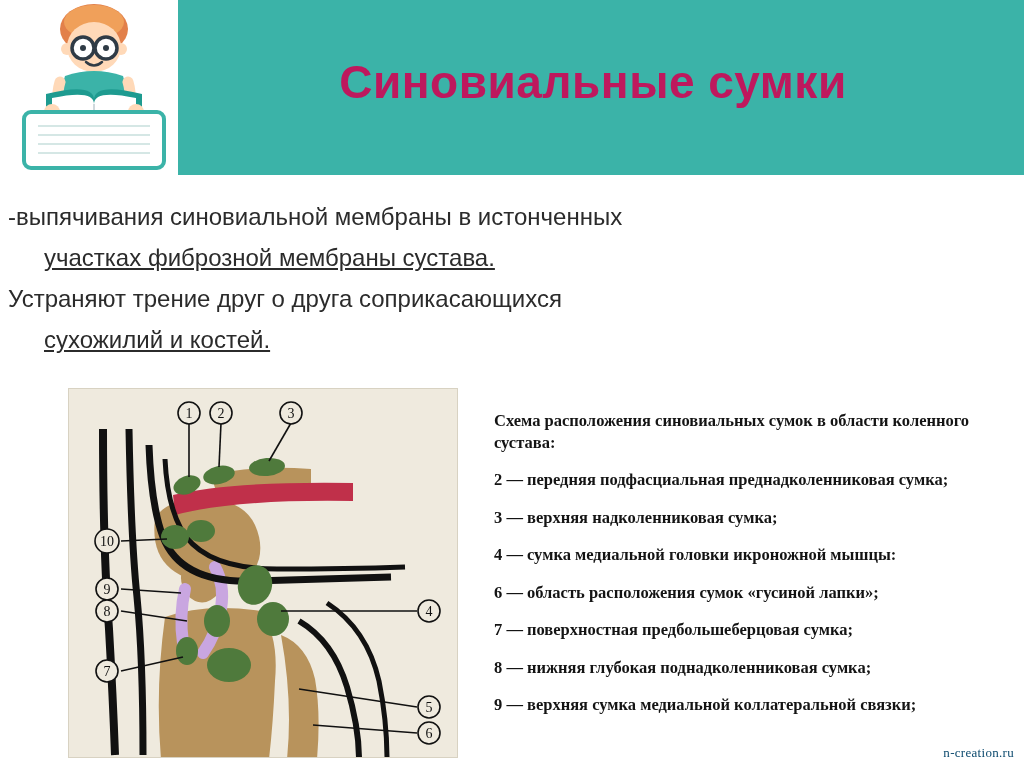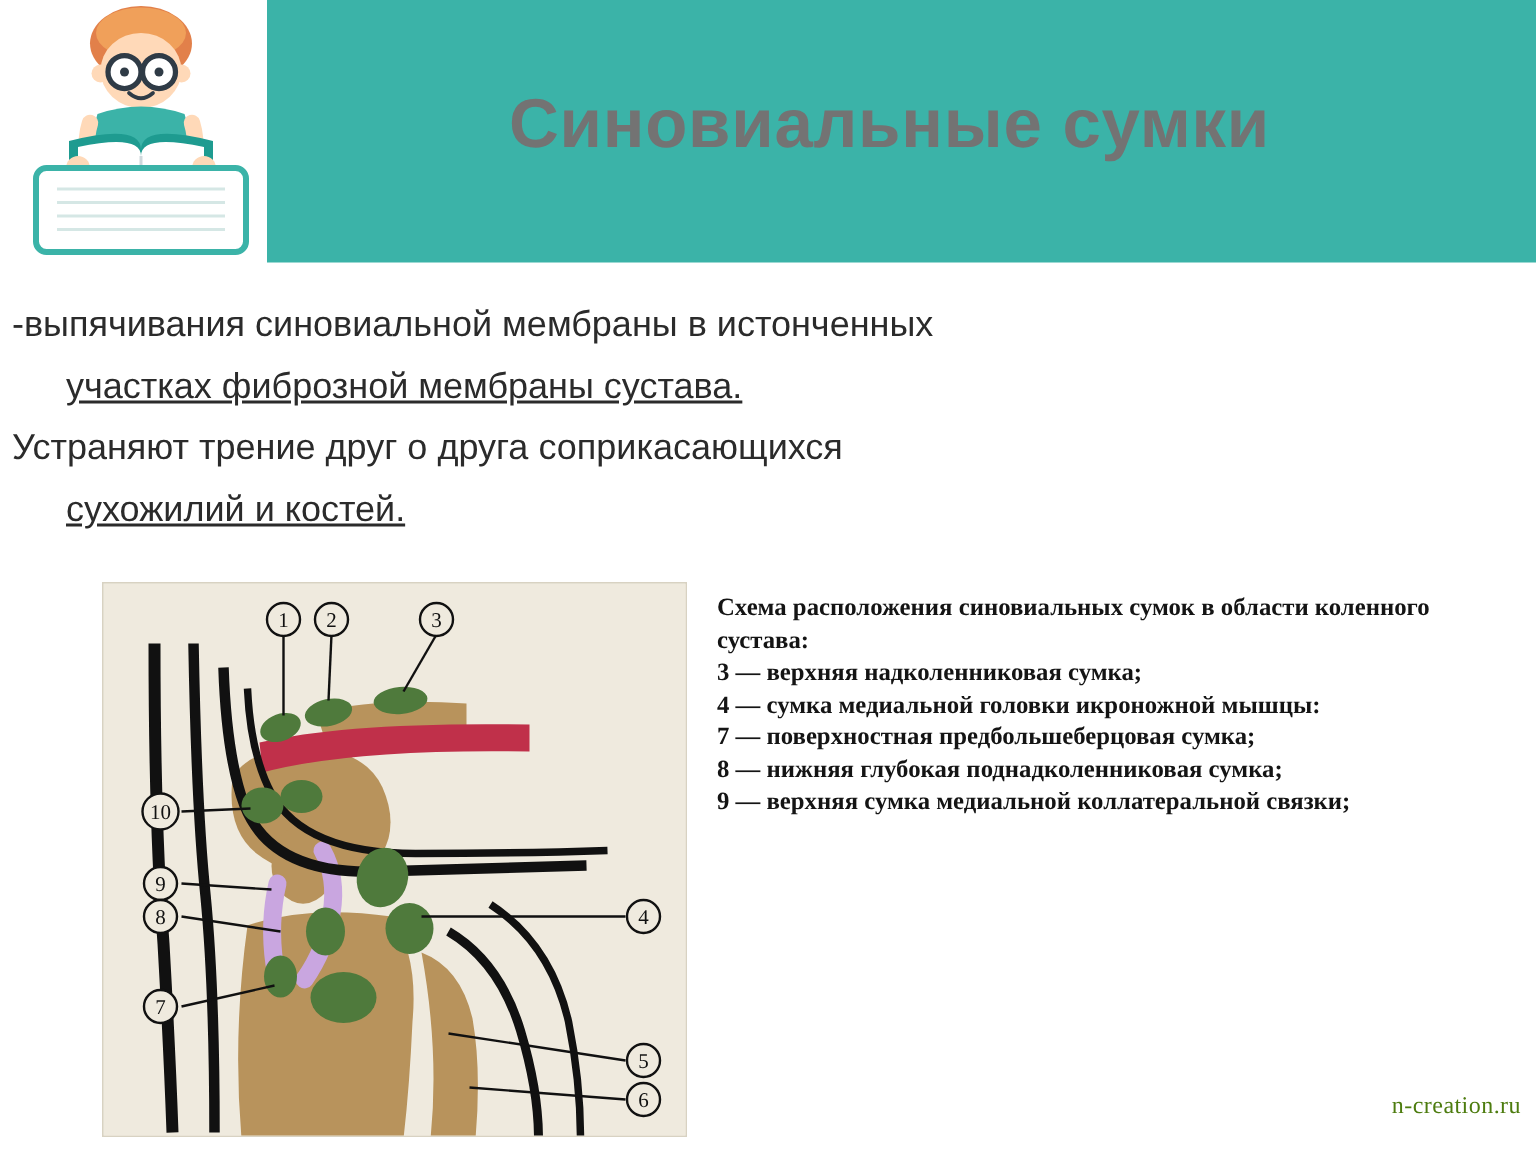--- a/index.html
+++ b/index.html
@@ -23,21 +23,21 @@
     width: 846px;
     height: 175px;
     background: #3bb3a8;
   }
   .header-title {
     position: absolute;
     left: 178px;
     top: 55px;
     width: 830px;
     text-align: center;
-    color: #737373;
+    color: #be185d;
     font-size: 46px;
     font-weight: bold;
     letter-spacing: 0.5px;
     white-space: nowrap;
   }
 
   
   .mascot {
     position: absolute;
     left: 10px;
@@ -79,30 +79,30 @@
     position: absolute;
     left: 478px;
     top: 394px;
     width: 520px;
     color: #141414;
     font-family: "Liberation Serif", serif;
     font-size: 16.5px;
     line-height: 21.5px;
     font-weight: bold;
   }
-  .legend p { margin: 0; }
+  .legend p { margin: 16px; }
   .legend .intro { font-weight: bold; }
 
   
   .watermark {
     position: absolute;
     right: 10px;
-    bottom: 20px;
-    color: #4d7c0f;
-    font-size: 16px;
+    bottom: 6px;
+    color: #0c4a6e;
+    font-size: 13px;
     font-family: "Liberation Serif", serif;
     letter-spacing: 0.3px;
   }
 </style>
 </head>
 <body>
 
 <div class="header-band"></div>
 <div class="header-title">Синовиальные сумки</div>
 
@@ -225,20 +225,22 @@
       <text x="38" y="287">7</text>
       <text x="360" y="227">4</text>
       <text x="360" y="323">5</text>
       <text x="360" y="349">6</text>
     </g>
   </svg>
 </div>
 
 <div class="legend">
   <p class="intro">Схема расположения синовиальных сумок в области коленного сустава:</p>
+  <p>2 — передняя подфасциальная преднадколенниковая сумка;</p>
   <p>3 — верхняя надколенниковая сумка;</p>
   <p>4 — сумка медиальной головки икроножной мышцы:</p>
+  <p>6 — область расположения сумок «гусиной лапки»;</p>
   <p>7 — поверхностная предбольшеберцовая сумка;</p>
   <p>8 — нижняя глубокая поднадколенниковая сумка;</p>
   <p>9 — верхняя сумка медиальной коллатеральной связки;</p>
 </div>
 
 <div class="watermark">n-creation.ru</div>
 
 </body></html>

